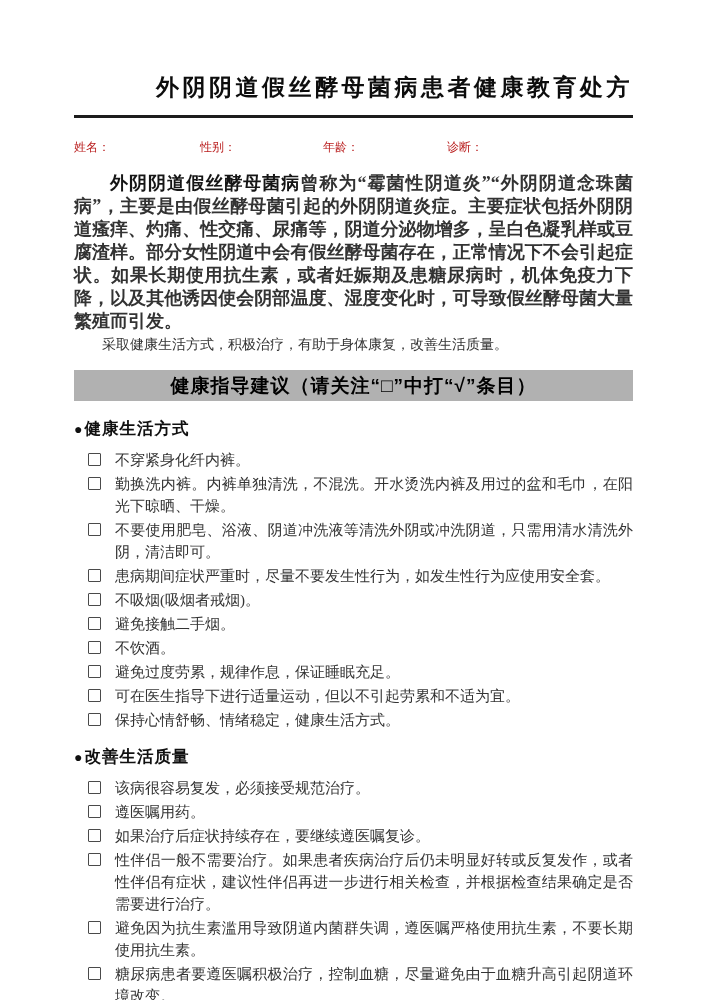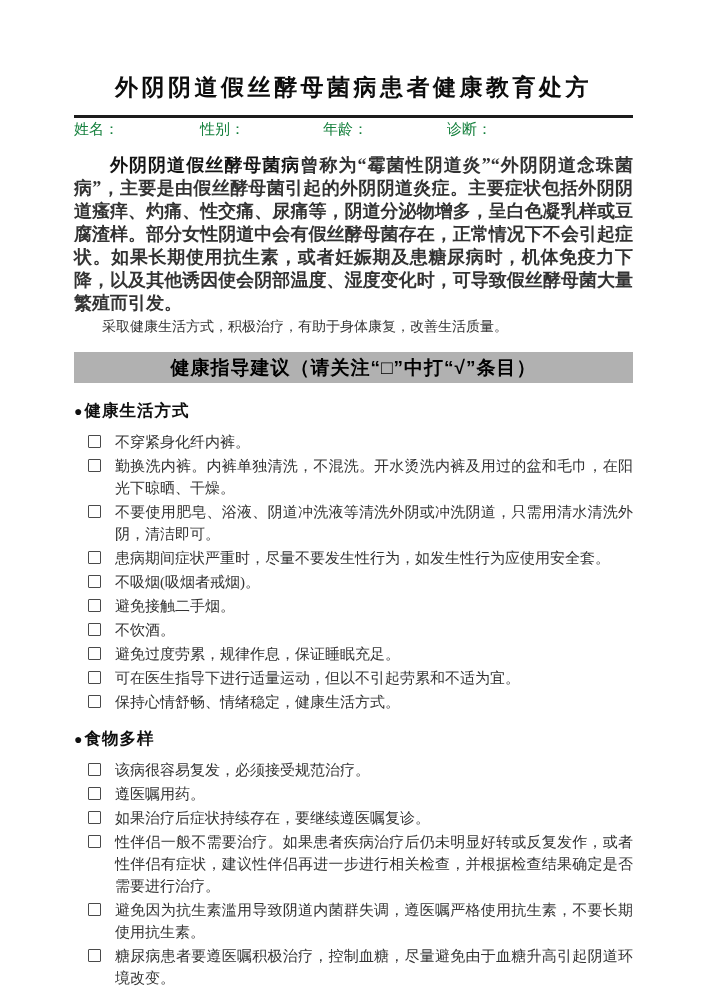--- a/index.html
+++ b/index.html
@@ -8,26 +8,26 @@
     font-family:"Liberation Serif","DejaVu Serif",serif;
     color:#333;-webkit-font-smoothing:antialiased;
   }
   .doc{padding:70px 74px 0 74px;}
 
   
   .title{
     margin:0 0 11px 0;
     font-family:"Liberation Sans","DejaVu Sans",sans-serif;
     font-weight:900;font-size:23px;line-height:34px;
-    letter-spacing:3.5px;text-align:center;color:#0d0d0d;
+    letter-spacing:3.5px;text-align:right;color:#0d0d0d;
   }
   .rule{height:3px;background:#1c1c1c;}
 
   
-  .fields{display:flex;margin-top:1px;font-size:15px;color:#15803d;line-height:21px;}
+  .fields{display:flex;margin-top:19px;font-size:12px;color:#b91c1c;line-height:21px;}
   .field{display:flex;}
   .f1{width:126px;}.f2{width:123px;}.f3{width:124px;}.f4{flex:1;}
   .fblank{flex:1;min-width:30px;}
 
   
   .intro{
     margin:14px 0 0 0;font-size:18px;line-height:23px;
     text-align:justify;text-indent:2em;color:#333;font-weight:bold;
   }
   .intro b{color:#151515;}
@@ -134,21 +134,21 @@
           <span class="itext">可在医生指导下进行适量运动，但以不引起劳累和不适为宜。</span>
         </div>
       <div class="item">
           <span class="cb"></span>
           <span class="itext">保持心情舒畅、情绪稳定，健康生活方式。</span>
         </div>
     </div>
   </div>
 
   <div class="sec sec2">
-    <h2 class="sec-h"><span class="bullet">●</span><span>食物多样</span></h2>
+    <h2 class="sec-h"><span class="bullet">●</span><span>改善生活质量</span></h2>
     <div class="items">
       <div class="item">
           <span class="cb"></span>
           <span class="itext">该病很容易复发，必须接受规范治疗。</span>
         </div>
       <div class="item">
           <span class="cb"></span>
           <span class="itext">遵医嘱用药。</span>
         </div>
       <div class="item">

